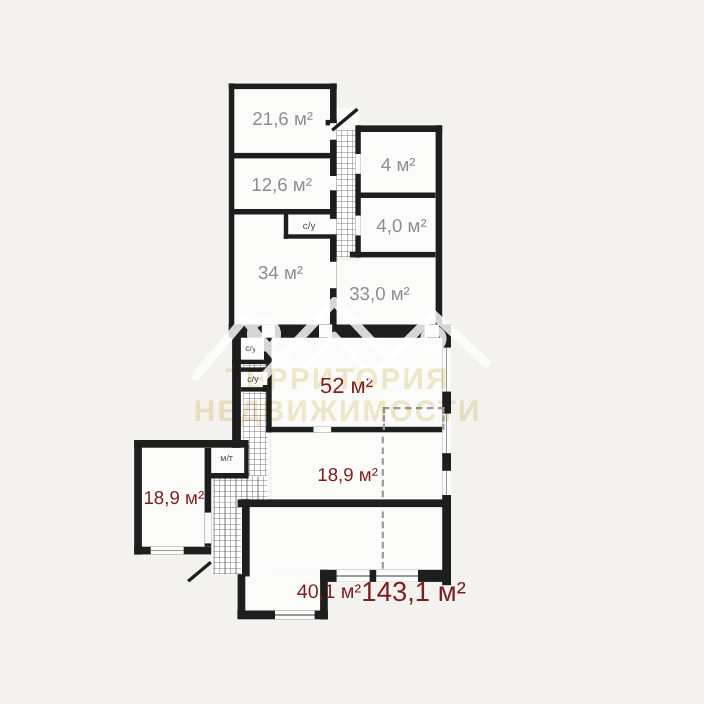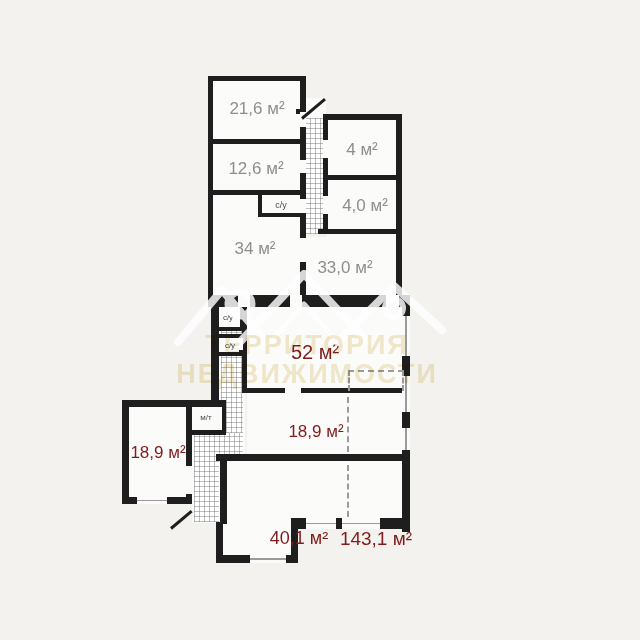--- a/index.html
+++ b/index.html
@@ -123,21 +123,21 @@
   <div class="lbl" style="left:362px;top:150px;">4 м²</div>
   <div class="lbl" style="left:365px;top:206px;">4,0 м²</div>
   <div class="lbl" style="left:345px;top:268px;">33,0 м²</div>
   <div class="lbl dark" style="left:315px;top:352px;font-size:20px;">52 м²</div>
   <div class="lbl small" style="left:228px;top:317px;font-size:8px;">с/у</div>
   <div class="lbl small" style="left:230px;top:345px;font-size:8px;">с/у</div>
   <div class="lbl small" style="left:206px;top:417px;font-size:8px;">м/т</div>
   <div class="lbl dark" style="left:158px;top:453px;">18,9 м²</div>
   <div class="lbl dark" style="left:316px;top:432px;">18,9 м²</div>
   <div class="lbl dark" style="left:299px;top:501px;font-size:18px;margin-top:37px;">40,1 м²</div>
-  <div class="lbl dark" style="left:376px;top:539px;font-size:19px;">143,1 м²</div>
+  <div class="lbl dark" style="left:376px;top:539px;font-size:25px;">143,1 м²</div>
 
   <svg class="wm-logo" width="280" height="78" viewBox="0 0 280 78">
     <g fill="none" stroke="#ffffff" stroke-linejoin="round" stroke-linecap="round">
       <path d="M8,74 L52,22 L96,74" stroke-width="8"></path>
       <path d="M70,74 L134,6 L198,74" stroke-width="8"></path>
       <path d="M168,74 L224,18 L272,62" stroke-width="8"></path>
       <path d="M100,74 L134,36 L168,74" stroke-width="5"></path>
       <circle cx="70" cy="36" r="12" stroke-width="7"></circle>
       <circle cx="224" cy="40" r="9" stroke-width="6"></circle>
     </g>

